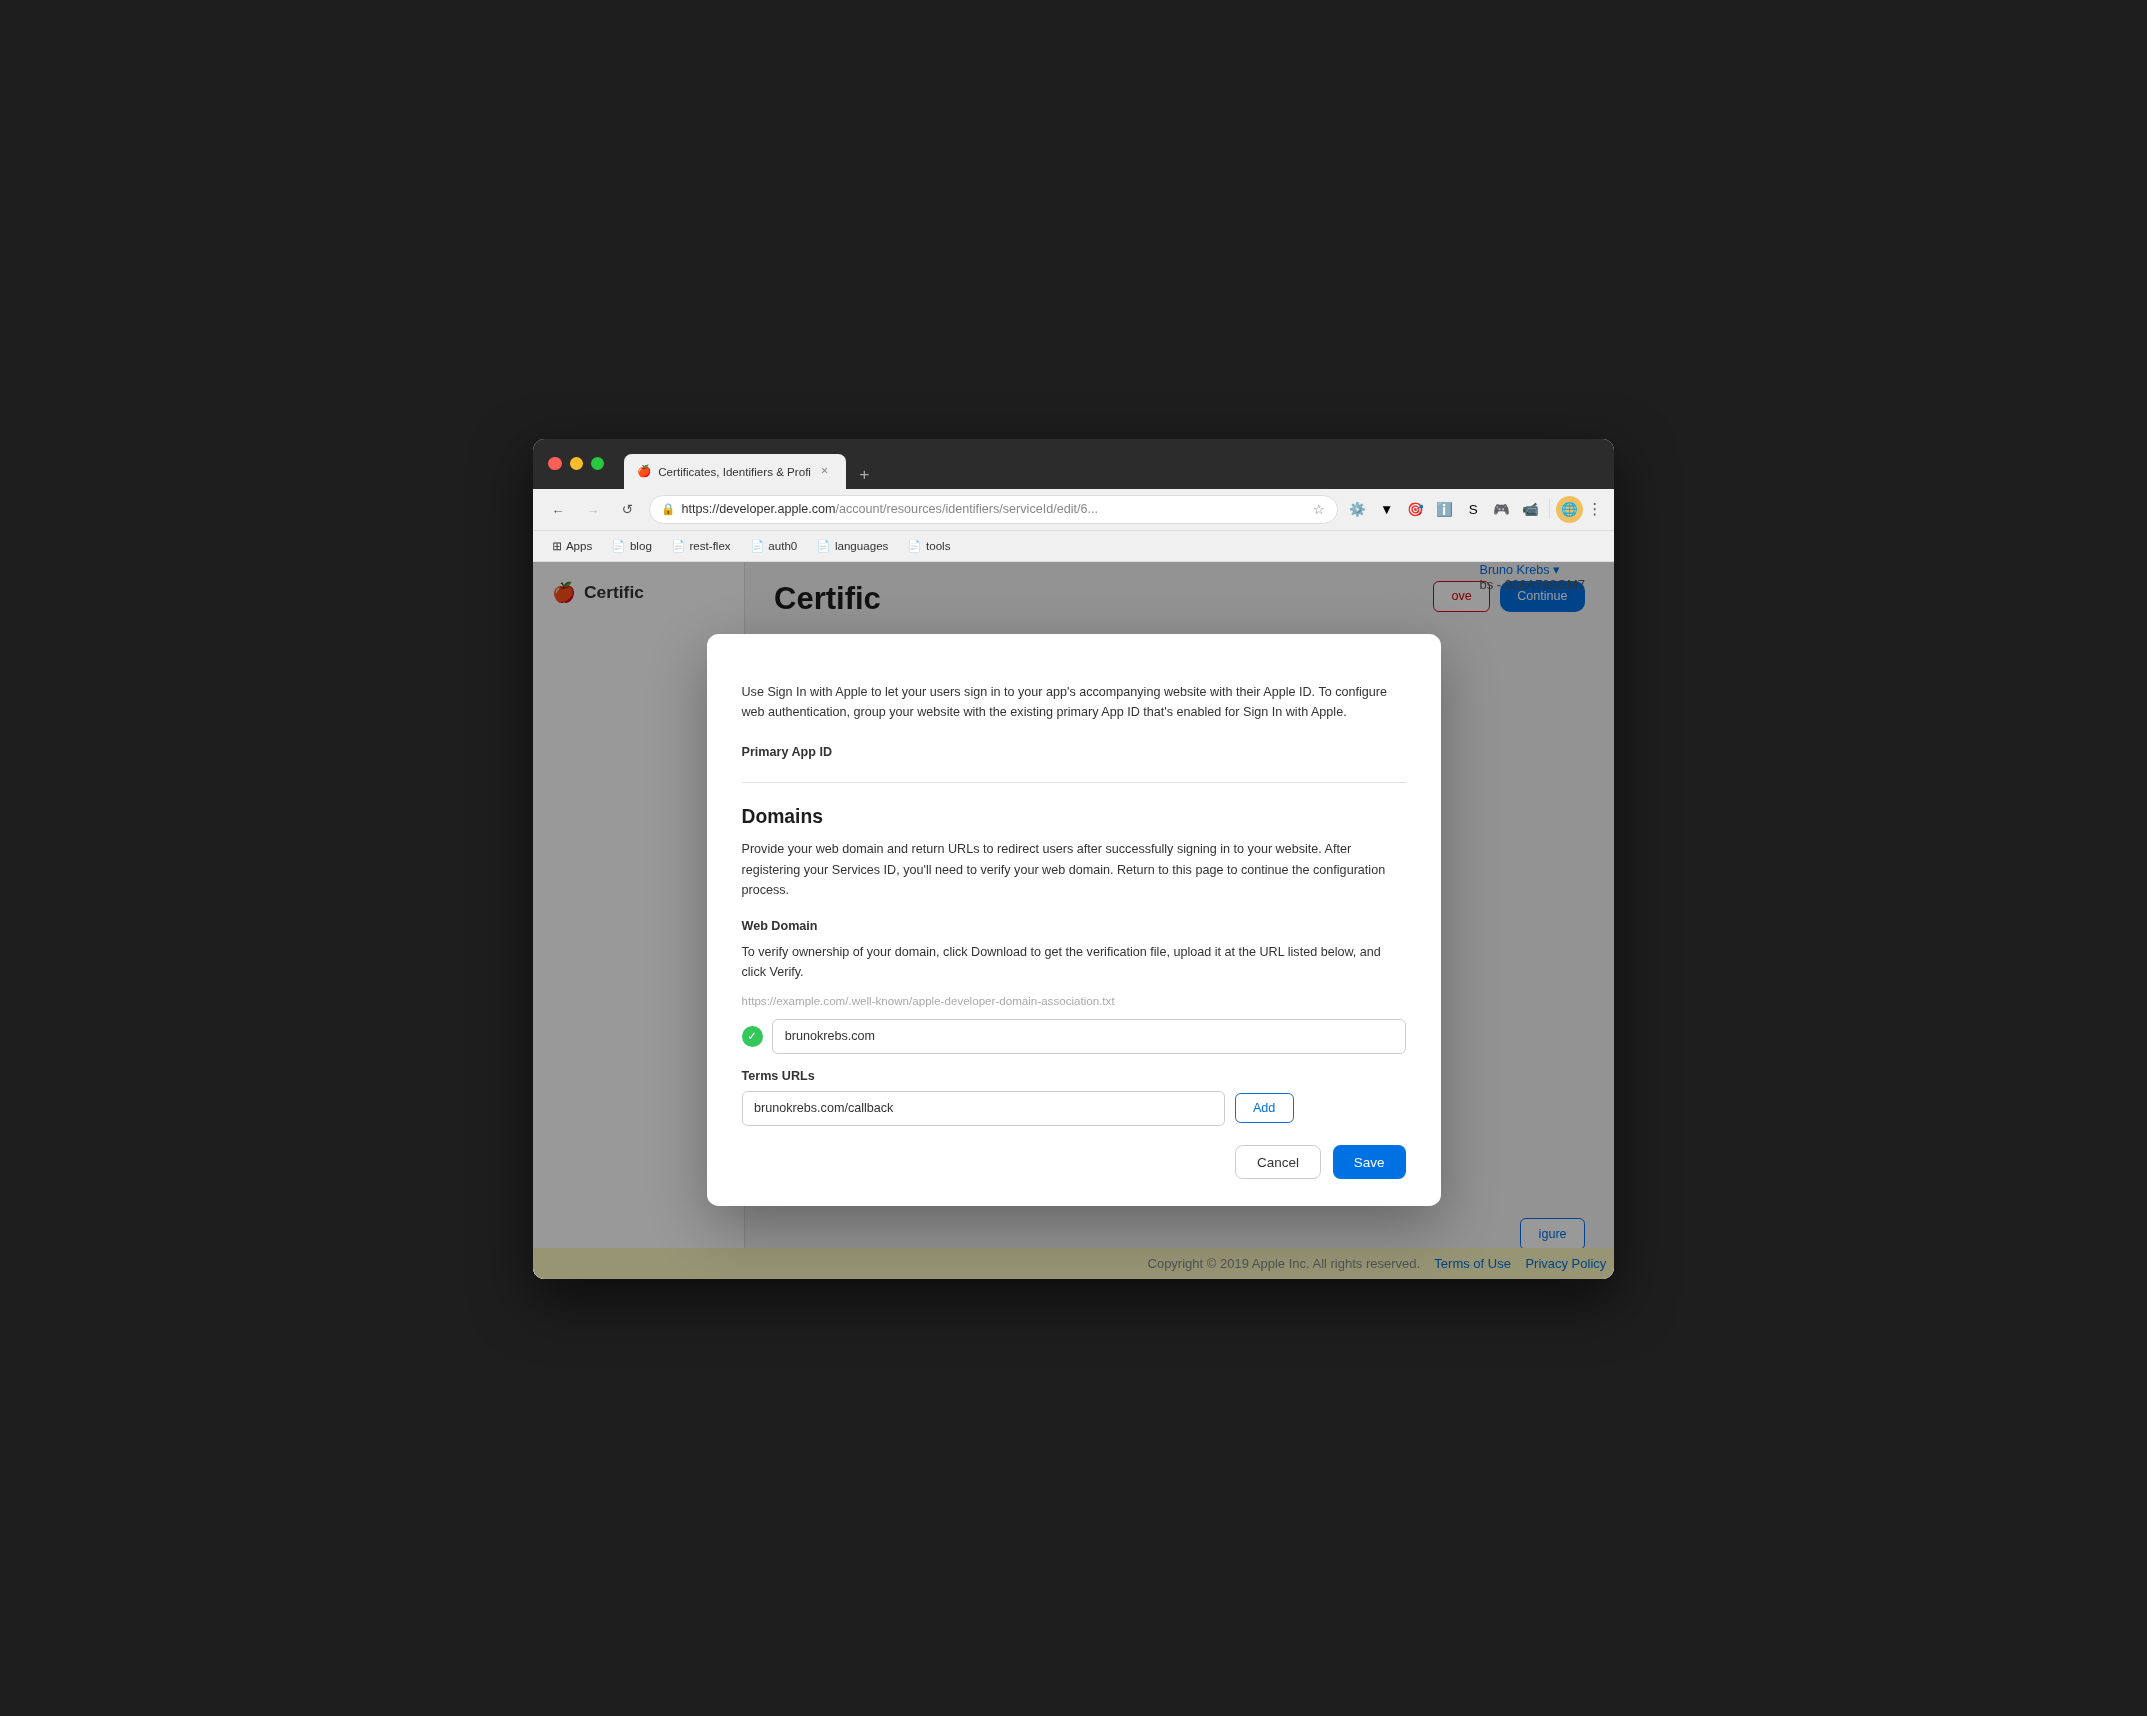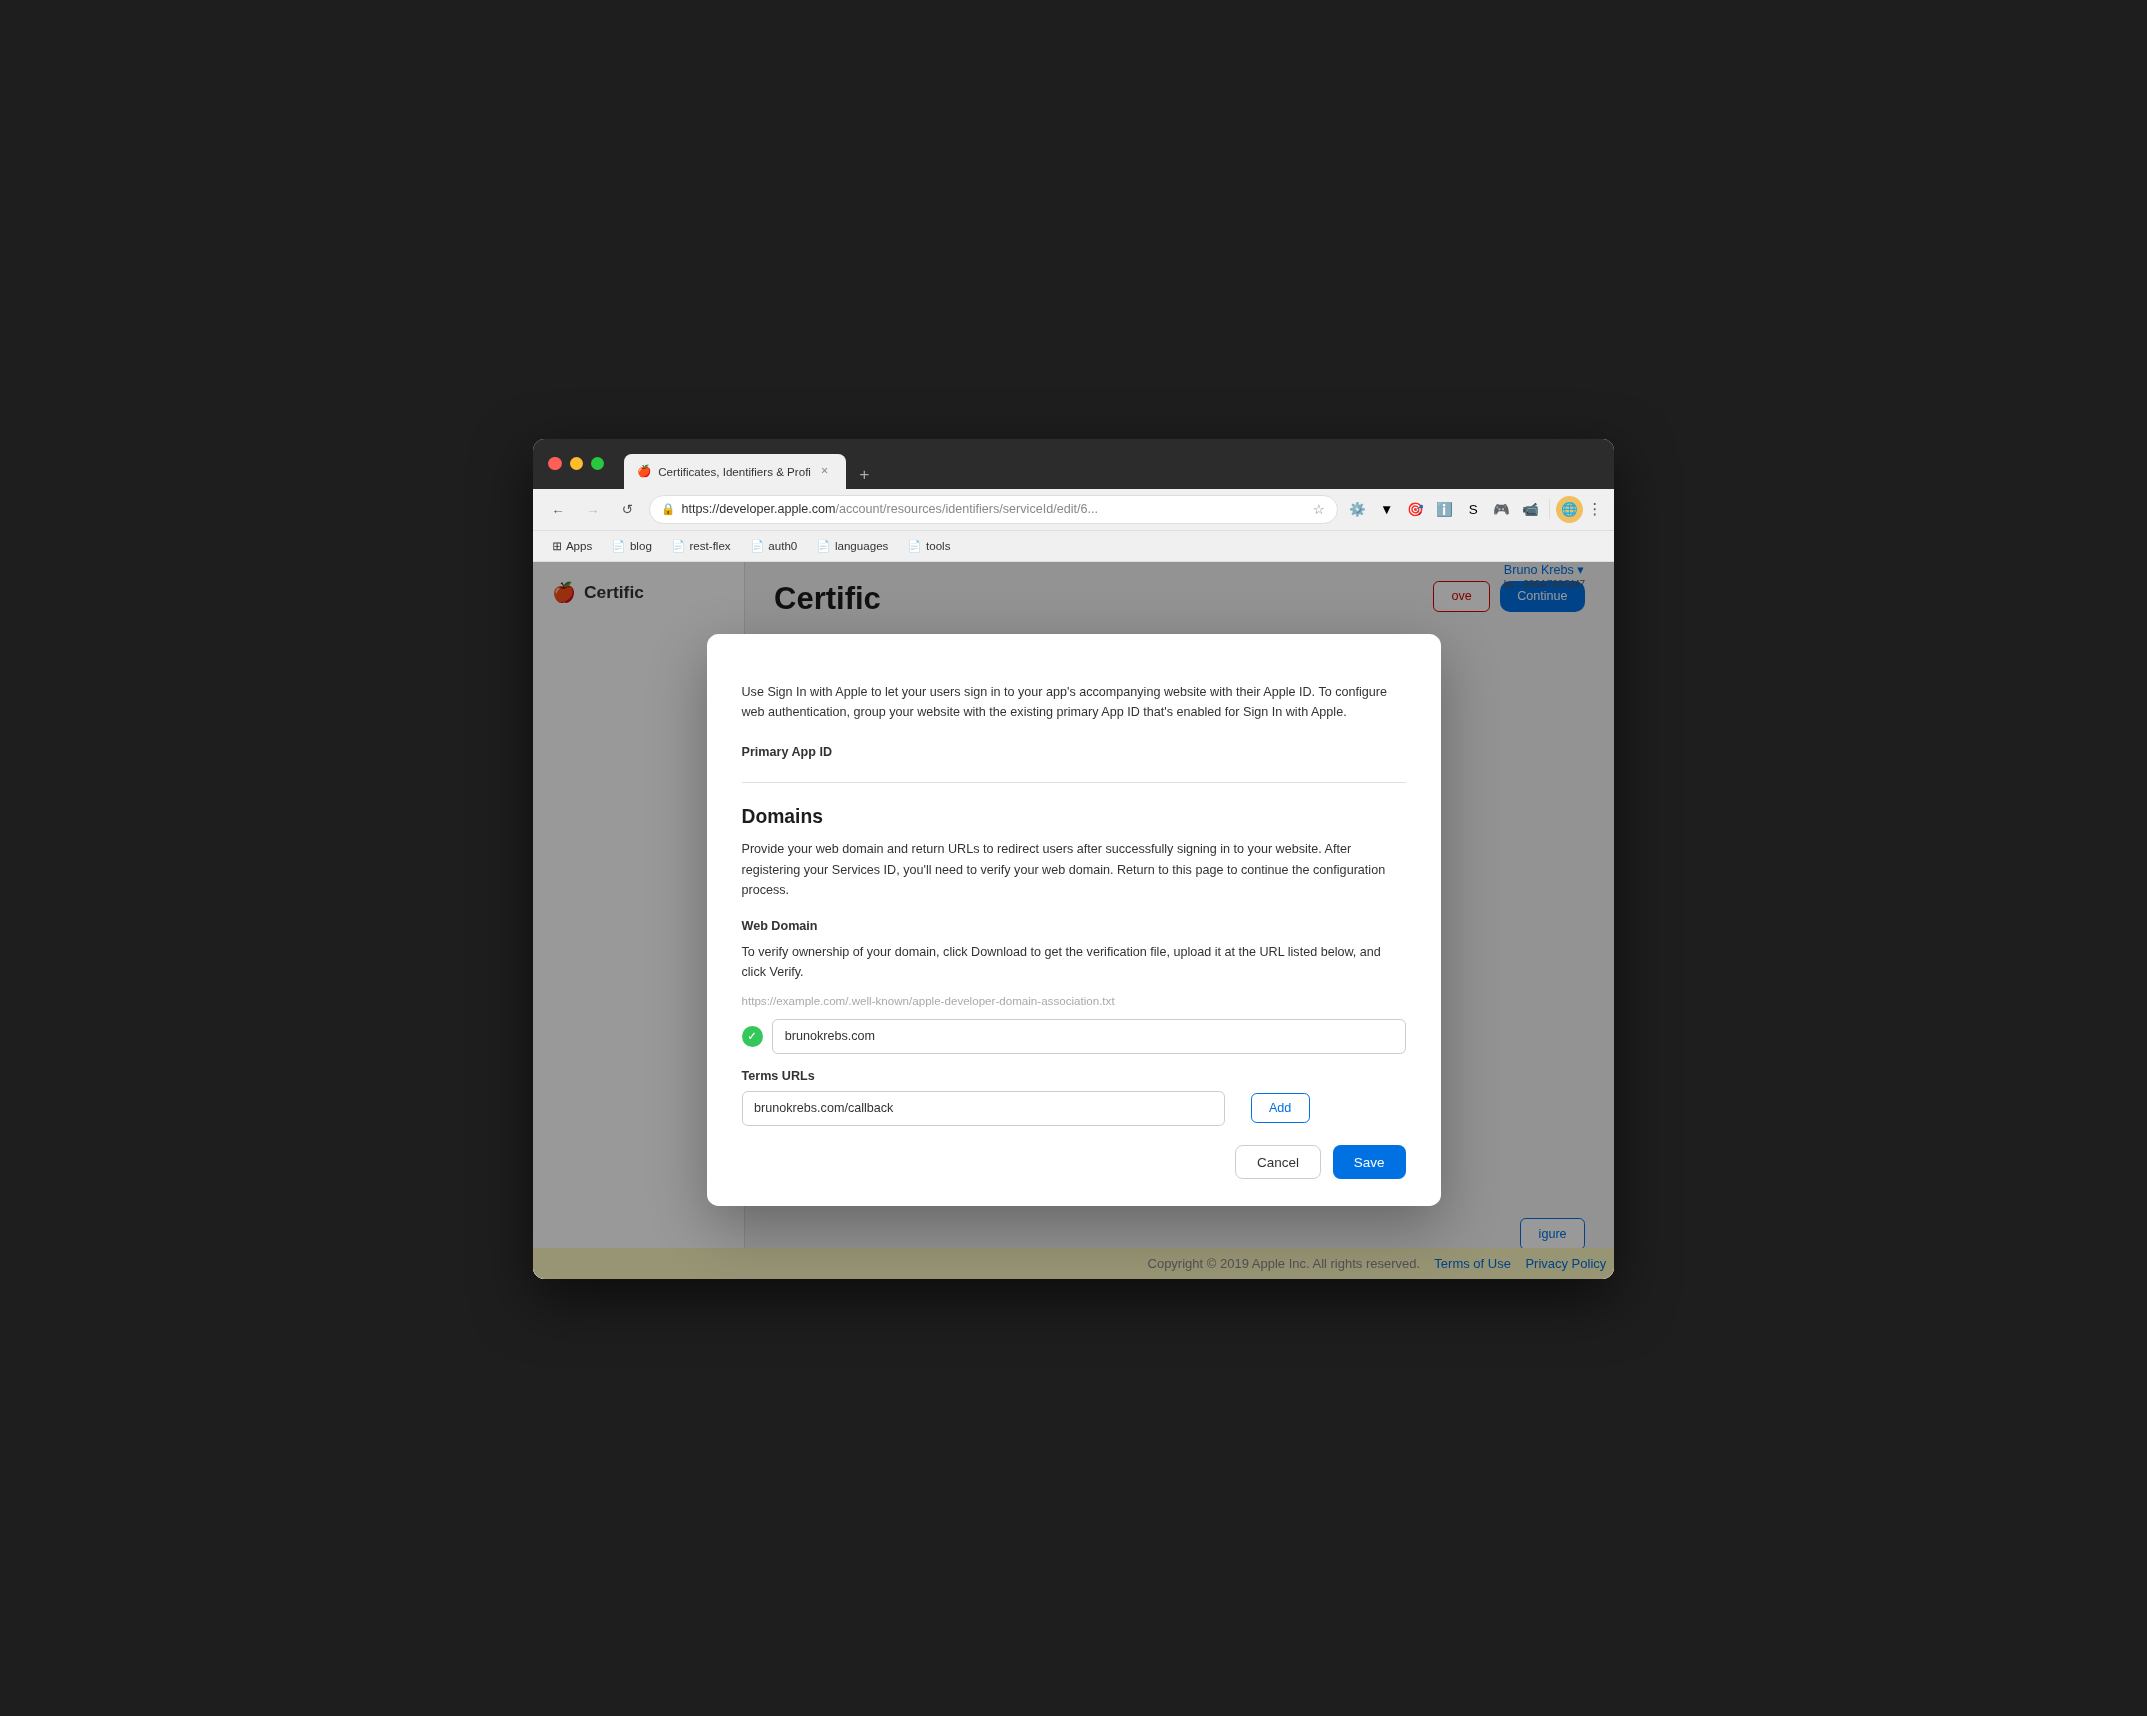--- a/index.html
+++ b/index.html
@@ -463,21 +463,21 @@
     .return-urls-label {
       font-size: 12.6px;
       font-weight: 600;
       color: #333;
       margin-bottom: 7.7px;
     }
 
     .return-url-row {
       display: flex;
       align-items: center;
-      gap: 26px;
+      gap: 10px;
       margin-bottom: 19.3px;
     }
     .return-url-input {
       width: 483px;
       height: 35px;
       border: 1px solid #ccc;
       border-radius: 5.8px;
       padding: 0 11.6px;
       font-size: 12.6px;
       color: #333;
@@ -643,21 +643,21 @@
 
         
         <div class="top-right-buttons">
           <button class="btn-remove">ove</button>
           <button class="btn-continue">Continue</button>
         </div>
 
         
         <div style="position:absolute;top:0;right:29px;font-size:12.6px;color:#0071e3;font-weight:500;">
           <span>Bruno Krebs</span> ▾<br>
-          <span style="color:#555;font-size:10px;">bs - 936A789GM7</span>
+          <span style="color:#555;font-size:13px;">bs - 936A789GM7</span>
         </div>
 
         
         <button class="configure-btn">igure</button>
       </div>
     </div>
 
     <div class="modal-overlay">
       <div class="modal">
 

